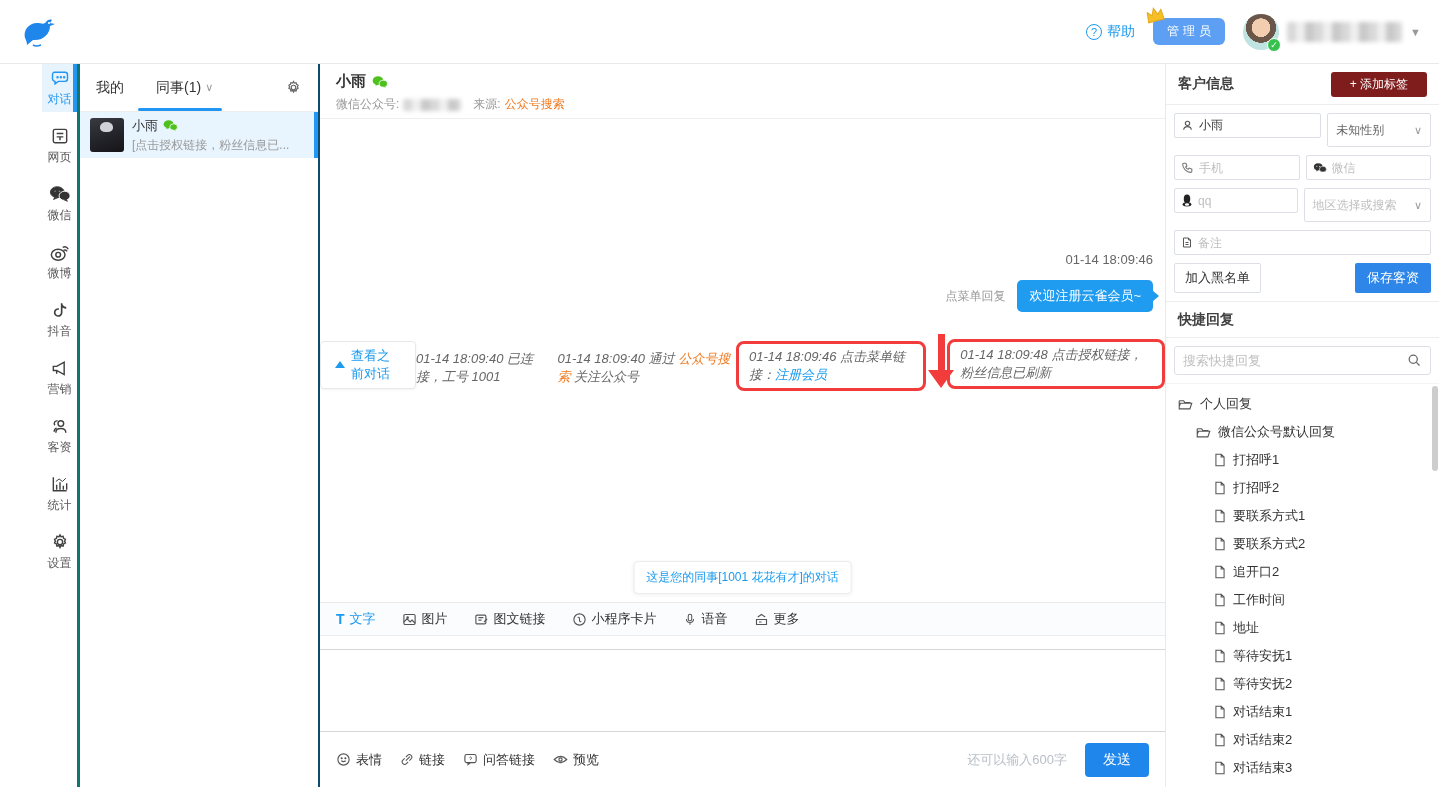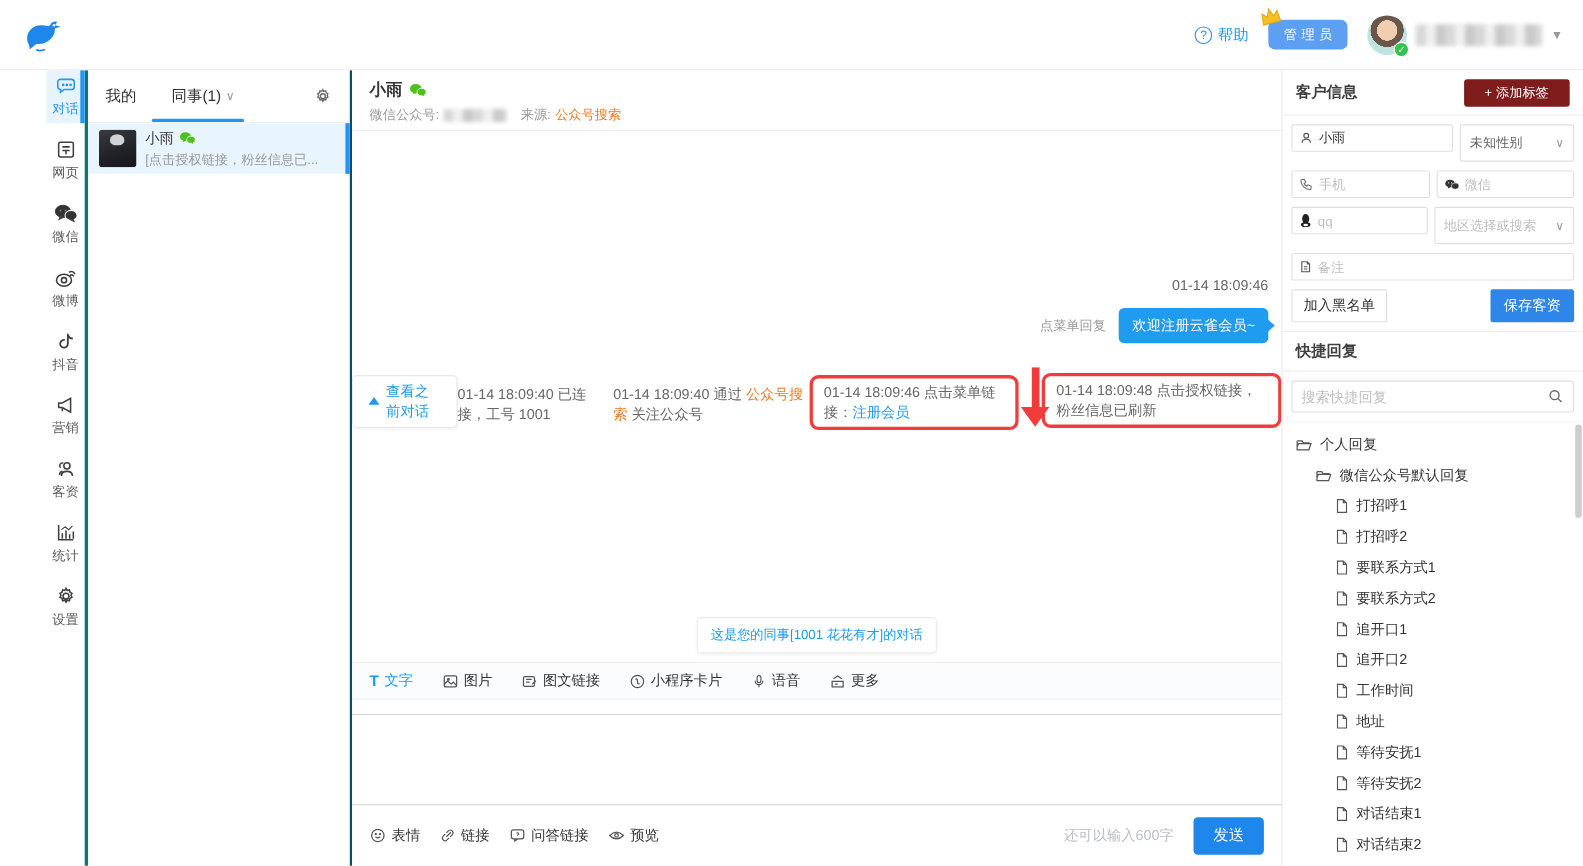--- a/index.html
+++ b/index.html
@@ -70,21 +70,21 @@
     font-family:inherit; }
   .btn-blue { background:#2e87e8; }
   .btn-red  { background:#f4564a; }
 
   #messages { position:relative; flex:1; overflow:hidden; display:flex; align-items:center; }
   .view-prev { margin-top:8px; background:#fff; border:1px solid #e8e8e8; border-radius:4px; padding:5px 14px;
     color:#1b9aee; font-size:13px; display:flex; align-items:center; gap:6px; cursor:pointer;
     box-shadow:0 1px 3px rgba(0,0,0,.05); }
   .tri-up { width:0; height:0; border-left:5px solid transparent; border-right:5px solid transparent;
     border-bottom:7px solid #1b9aee; }
-  .sysmsg { color:#666; font-size:13px; margin-top:14px; }
+  .sysmsg { color:#666; font-size:13px; margin-top:14px;font-style:italic; }
   .sys-annotated { margin-top:10px; border:3px solid #f23c3c; border-radius:8px; padding:4px 10px; background:#fff; }
   .link-orange { color:#f0781e; }
   .link-blue { color:#1b9aee; cursor:pointer; }
   .red-arrow { margin-top:2px; height:56px; width:30px; position:relative; }
   .red-arrow .shaft { position:absolute; left:12px; top:0; width:7px; height:38px; background:#f23c3c; }
   .red-arrow .head { position:absolute; left:2px; top:36px; width:0; height:0;
     border-left:13px solid transparent; border-right:13px solid transparent; border-top:18px solid #f23c3c; }
   .right-group { position:absolute; top:133px; right:12px; text-align:right; }
   .right-time { color:#666; font-size:13px; }
   .right-row { margin-top:13px; display:flex; align-items:center; gap:12px; justify-content:flex-end; }
@@ -539,26 +539,20 @@
     <div class="tree-item ind2">
       <svg width="12" height="14" viewBox="0 0 20 24" fill="none" stroke="#444" stroke-width="1.8">
           <path d="M3 2 h9 l5 5 v15 h-14 Z M12 2 v5 h5"></path>
         </svg>
       <span>要联系方式2</span>
     </div>
     <div class="tree-item ind2">
       <svg width="12" height="14" viewBox="0 0 20 24" fill="none" stroke="#444" stroke-width="1.8">
           <path d="M3 2 h9 l5 5 v15 h-14 Z M12 2 v5 h5"></path>
         </svg>
-      <span>追开口1</span>
-    </div>
-    <div class="tree-item ind2">
-      <svg width="12" height="14" viewBox="0 0 20 24" fill="none" stroke="#444" stroke-width="1.8">
-          <path d="M3 2 h9 l5 5 v15 h-14 Z M12 2 v5 h5"></path>
-        </svg>
       <span>追开口2</span>
     </div>
     <div class="tree-item ind2">
       <svg width="12" height="14" viewBox="0 0 20 24" fill="none" stroke="#444" stroke-width="1.8">
           <path d="M3 2 h9 l5 5 v15 h-14 Z M12 2 v5 h5"></path>
         </svg>
       <span>工作时间</span>
     </div>
     <div class="tree-item ind2">
       <svg width="12" height="14" viewBox="0 0 20 24" fill="none" stroke="#444" stroke-width="1.8">

